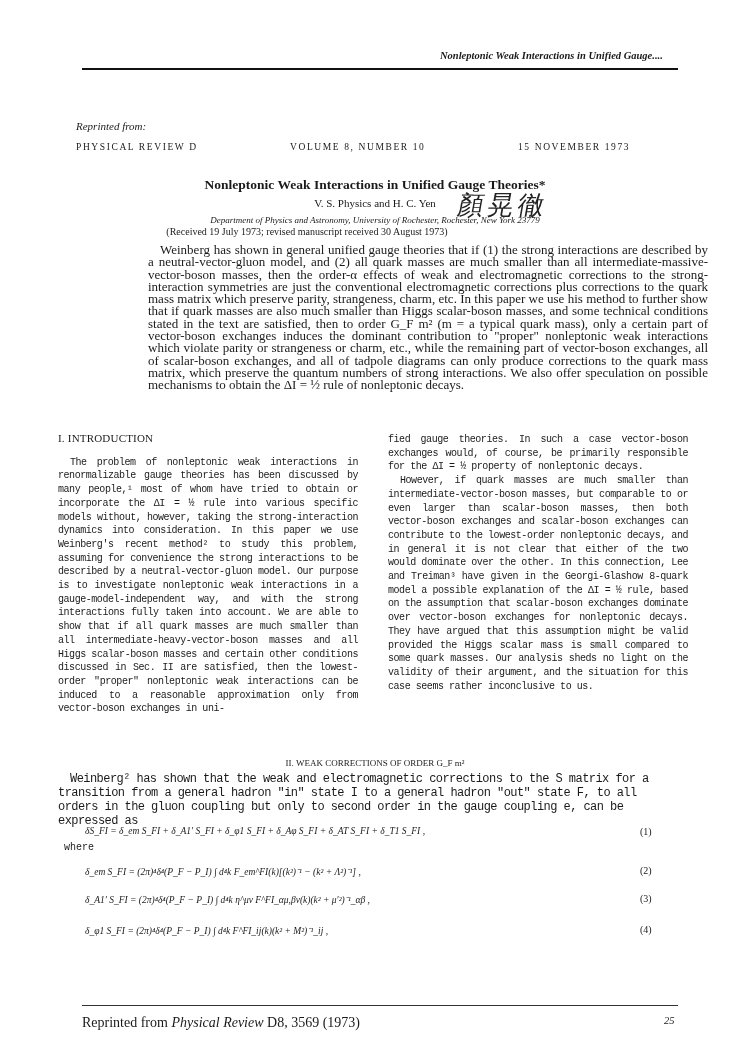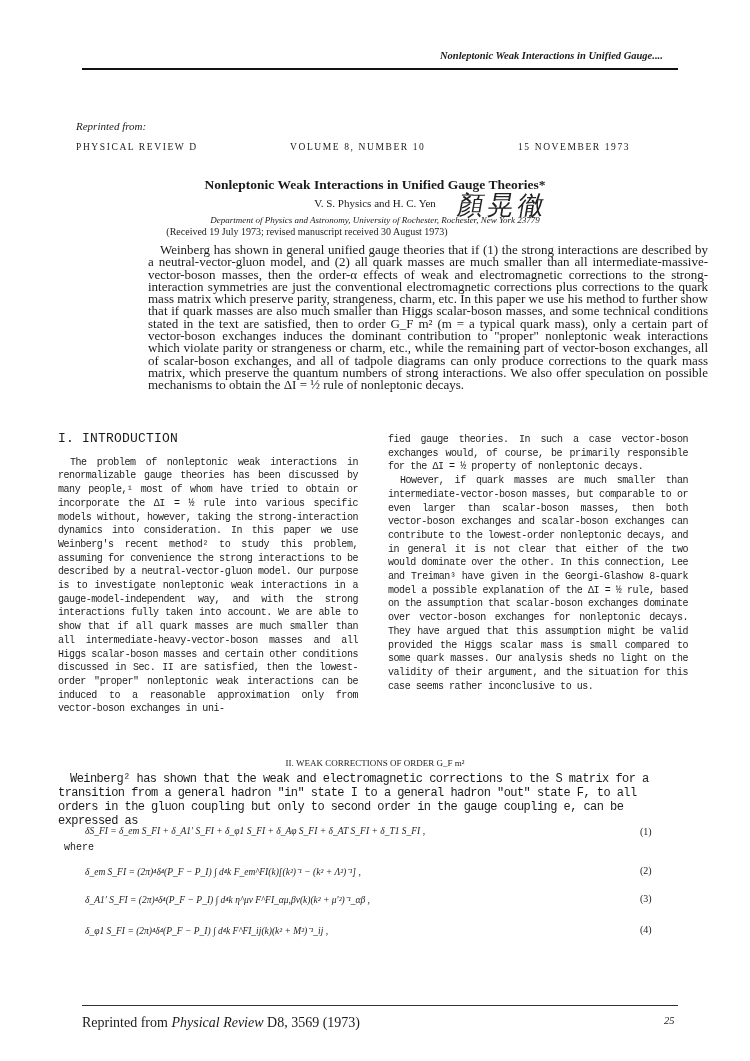--- a/index.html
+++ b/index.html
@@ -14,21 +14,21 @@
   .authors{left:0;width:750px;top:197px;text-align:center;font-size:11px;}
   .signature{left:458px;top:188px;font-size:26px;font-family:"DejaVu Sans",sans-serif;letter-spacing:4px;color:#222;transform:skewX(-10deg);}
   .affil{left:0;width:750px;top:215px;text-align:center;font-size:9px;font-style:italic;}
   .received{left:0;width:614px;top:226px;text-align:center;font-size:10px;}
   .abstract{left:120px;top:244px;width:560px;font-size:13px;line-height:12.3px;text-indent:12px;text-align:justify;margin-left:28px;}
   .col{top:432px;width:300px;font-size:10px;line-height:13.7px;font-family:"Liberation Mono","DejaVu Sans Mono",monospace;letter-spacing:-0.45px;}
   .col p{margin:0;text-indent:12px;text-align:justify;}
   .col .noind{text-indent:0;}
   .col-left{left:58px;}
   .col-right{left:388px;top:433px;}
-  .sec-head{text-align:center;font-family:Liberation Mono, monospace;font-size:13px;letter-spacing:0.2px;margin-bottom:10px !important;text-indent:0 !important;}
+  .sec-head{text-align:center;font-family:Liberation Serif, serif;font-size:11px;letter-spacing:0.2px;margin-bottom:10px !important;text-indent:0 !important;}
   .sec2-head{left:0;width:750px;top:758px;text-align:center;font-size:9px;font-family:"Liberation Serif",serif;}
   .sec2-body{left:58px;top:772px;width:600px;font-size:12px;line-height:14px;font-family:"Liberation Mono","DejaVu Sans Mono",monospace;letter-spacing:-0.55px;}
   .sec2-body p{margin:0;text-indent:12px;}
   .eq{left:85px;font-size:9.5px;font-family:"Liberation Serif",serif;font-style:italic;white-space:nowrap;}
   .eqnum{left:640px;font-size:10px;font-family:"Liberation Serif",serif;}
   .where{left:64px;top:842px;font-size:10px;font-family:"Liberation Mono",monospace;}
   .foot-rule{left:82px;top:1005px;width:596px;height:1px;background:#333;}
   .footer{left:82px;top:1015px;font-size:14px;font-family:"Liberation Serif",serif;}
   .pagenum{left:664px;top:1015px;font-size:10.5px;font-style:italic;font-family:"Liberation Serif",serif;text-align:right;}
 </style>

